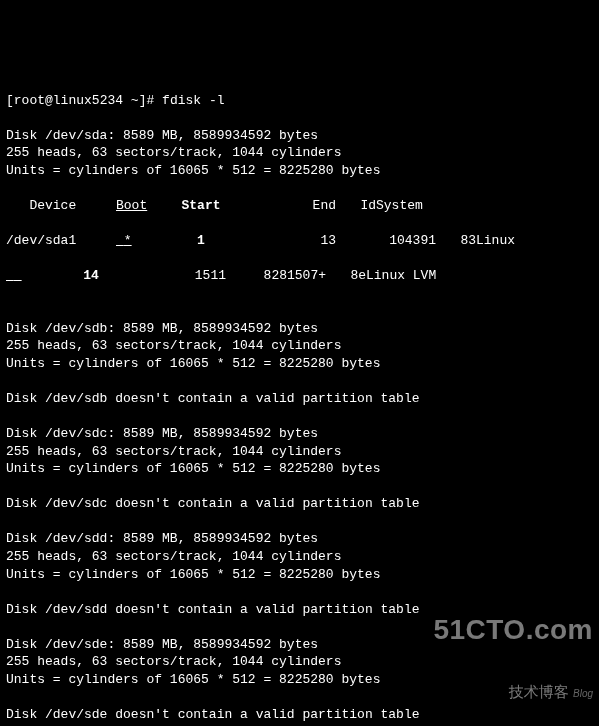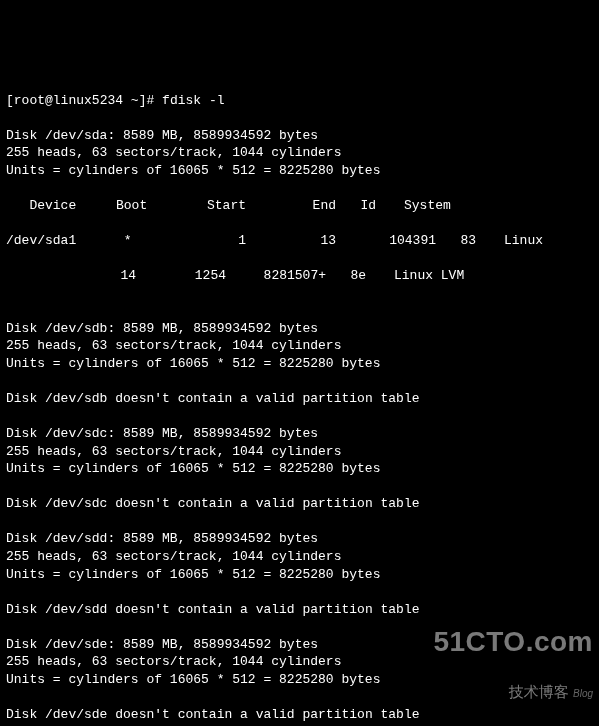--- a/index.html
+++ b/index.html
@@ -31,51 +31,51 @@
       line-height: 1;
       pointer-events: none;
     }
     .watermark .brand {
       font-size: 28px;
       font-weight: bold;
       letter-spacing: 0.5px;
     }
     .watermark .cn {
       font-size: 15px;
-      margin-top: 2px;
+      margin-top: 14px;
     }
     .watermark .blog {
       font-size: 10px;
       font-style: italic;
       color: rgba(220,220,220,0.45);
     }
     .row { display: flex; }
     .col-device { width: 110px; }
-    .col-boot   { width: 40px; }
-    .col-start  { width: 90px; text-align: right; }
+    .col-boot   { width: 40px; text-decoration: underline; }
+    .col-start  { width: 90px; text-align: center; font-weight: bold; }
     .col-end    { width: 90px; text-align: right; }
     .col-blocks { width: 100px; text-align: right; }
     .col-id     { width: 40px; text-align: right; }
-    .col-sys    { padding-left: 28px; }
+    .col-sys    { padding-left: 0; }
   </style>
 </head>
 <body>
 
 
 
 <div>
 <span class="prompt-line"><span class="bracket">[</span><span>root@linux5234</span> <span>~</span><span class="bracket">]</span><span>#</span> <span>fdisk -l</span></span>
 
 <span><span>Disk /dev/sda:</span> <span>8589 MB, 8589934592 bytes</span></span>
 <span>255 heads, 63 sectors/track, 1044 cylinders</span>
 <span>Units = cylinders of 16065 * 512 = 8225280 bytes</span>
 
 <span class="row"><span class="col-device">   <span>Device</span></span><span class="col-boot"><span>Boot</span></span><span class="col-start">Start</span><span class="col-end">End</span><span class="col-id">Id</span><span class="col-sys">System</span></span>
 <span class="row"><span class="col-device">/dev/sda1</span><span class="col-boot"> <span>*</span></span><span class="col-start">1</span><span class="col-end">13</span><span class="col-blocks">104391</span><span class="col-id">83</span><span class="col-sys">Linux</span></span>
-<span class="row"><span class="col-boot"> <span> </span></span><span class="col-start">14</span><span class="col-end">1254</span><span class="col-blocks">8281507+</span><span class="col-id">8e</span><span class="col-sys">Linux LVM</span></span>
+<span class="row"><span class="col-boot"> <span> </span></span><span class="col-start">14</span><span class="col-end">1511</span><span class="col-blocks">8281507+</span><span class="col-id">8e</span><span class="col-sys">Linux LVM</span></span>
 
 <span><span>Disk /dev/sdb:</span> <span>8589 MB, 8589934592 bytes</span></span>
 <span>255 heads, 63 sectors/track, 1044 cylinders</span>
 <span>Units = cylinders of 16065 * 512 = 8225280 bytes</span>
 
 <span><span>Disk /dev/sdb</span> <span>doesn't contain a valid partition table</span></span>
 
 <span><span>Disk /dev/sdc:</span> <span>8589 MB, 8589934592 bytes</span></span>
 <span>255 heads, 63 sectors/track, 1044 cylinders</span>
 <span>Units = cylinders of 16065 * 512 = 8225280 bytes</span>

